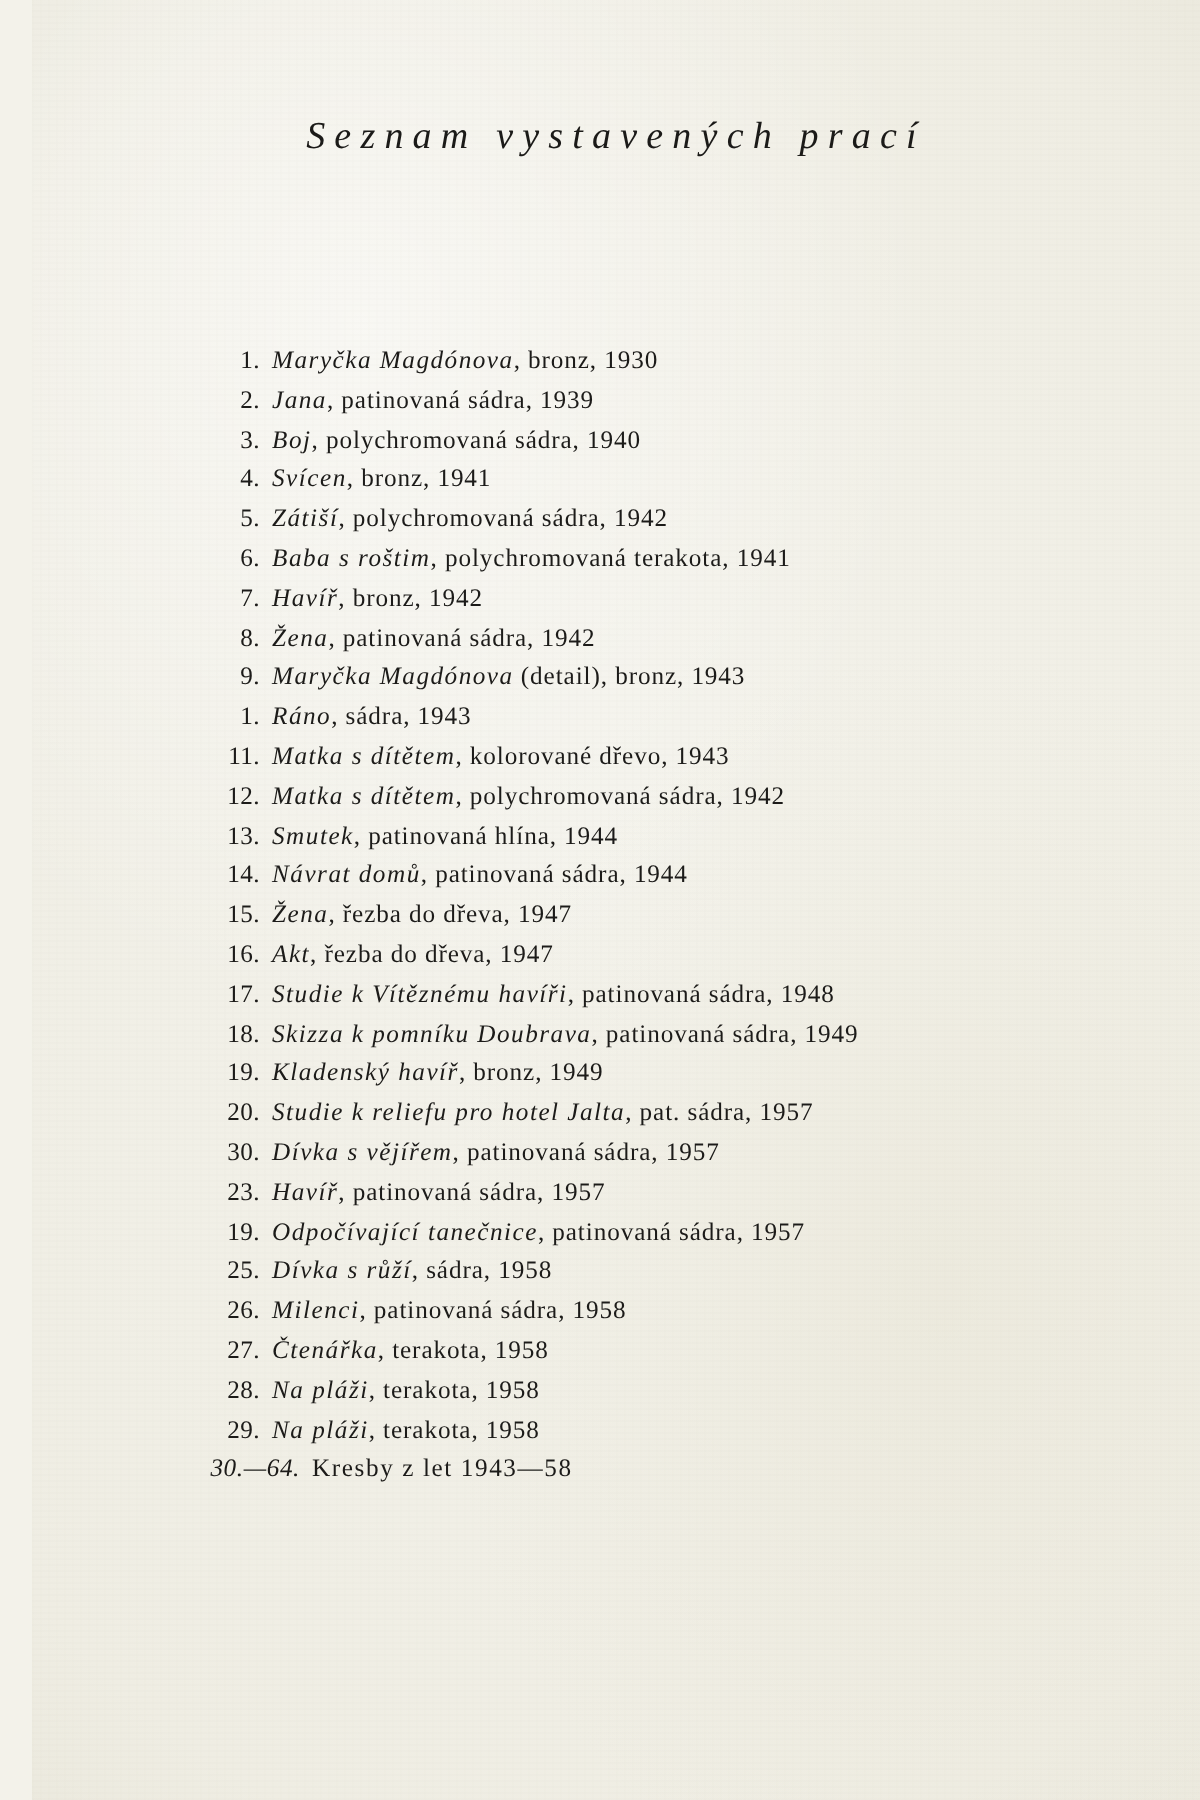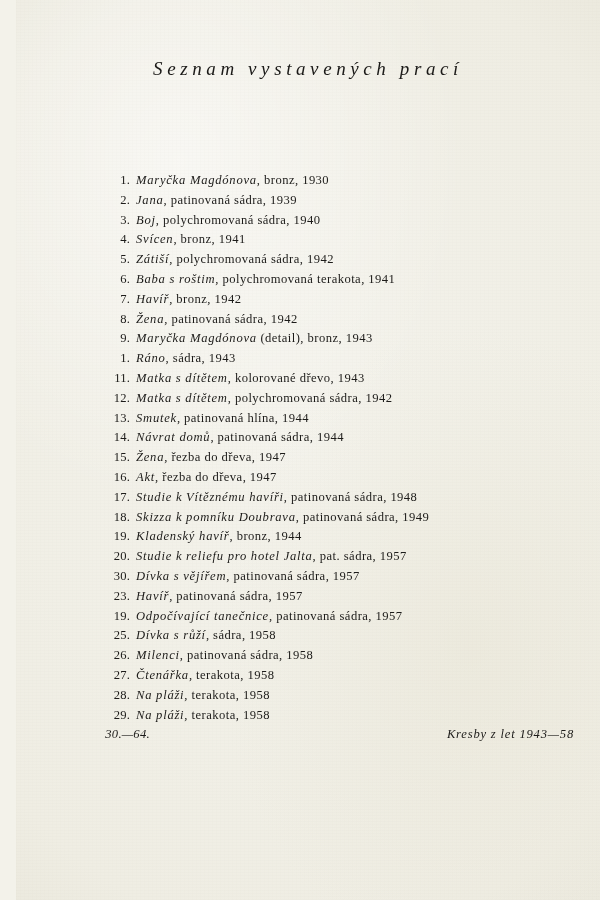--- a/index.html
+++ b/index.html
@@ -82,23 +82,21 @@
   .ttl {
     font-style: italic;
     letter-spacing: 0.75px;
     text-align: center;
   }
   .det {
     font-style: normal;
     letter-spacing: 0.45px;
   }
   .entry.range .body {
-    font-style: italic;
     letter-spacing: 0.8px;
-    text-align: right;
   }
 </style>
 </head>
 <body>
 
 <div id="page">
   <div id="grain"></div>
 
   <div id="title">Seznam vystavených prací</div>
 
@@ -170,21 +168,21 @@
       <div class="entry">
         <span class="num">17.</span>
         <span class="body"><span class="ttl">Studie k Vítěznému havíři</span><span class="det">, patinovaná sádra, 1948</span></span>
       </div>
       <div class="entry">
         <span class="num">18.</span>
         <span class="body"><span class="ttl">Skizza k pomníku Doubrava</span><span class="det">, patinovaná sádra, 1949</span></span>
       </div>
       <div class="entry">
         <span class="num">19.</span>
-        <span class="body"><span class="ttl">Kladenský havíř</span><span class="det">, bronz, 1944</span></span>
+        <span class="body"><span class="ttl">Kladenský havíř</span><span class="det">, bronz, 1949</span></span>
       </div>
       <div class="entry">
         <span class="num">20.</span>
         <span class="body"><span class="ttl">Studie k reliefu pro hotel Jalta</span><span class="det">, pat. sádra, 1957</span></span>
       </div>
       <div class="entry">
         <span class="num">30.</span>
         <span class="body"><span class="ttl">Dívka s vějířem</span><span class="det">, patinovaná sádra, 1957</span></span>
       </div>
       <div class="entry">

